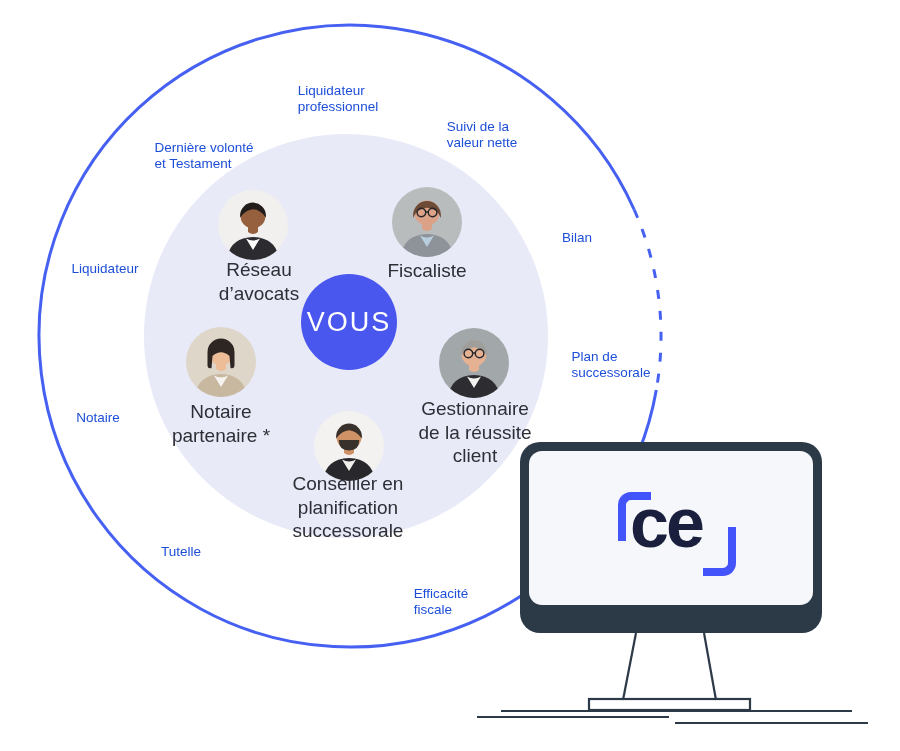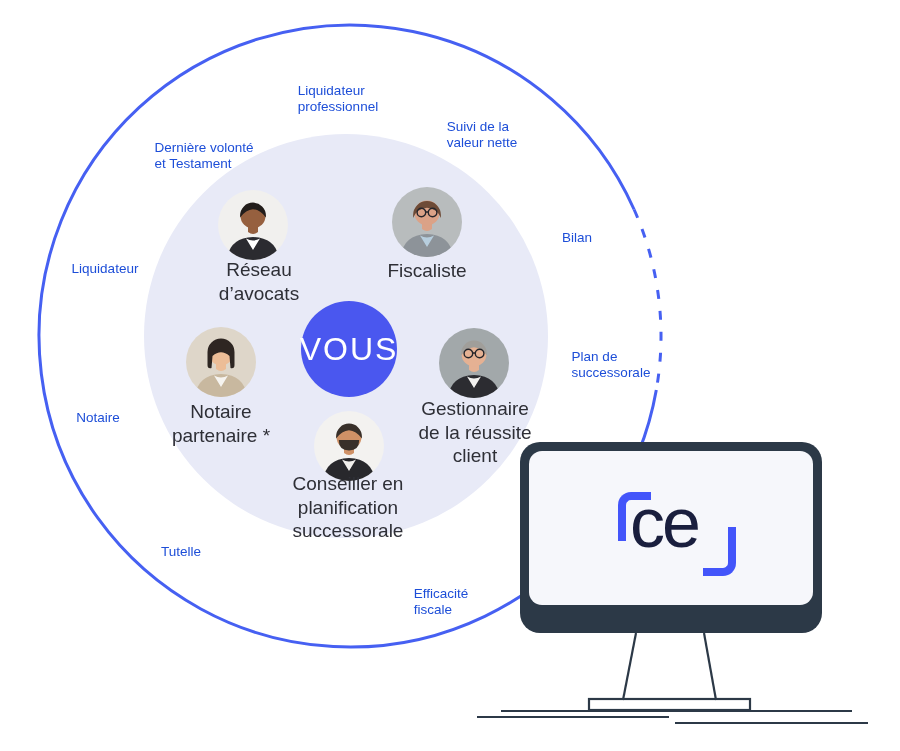--- a/index.html
+++ b/index.html
@@ -11,23 +11,23 @@
   svg.layer{position:absolute;left:0;top:0;}
 
   
   .inner-circle{
     position:absolute;left:144px;top:134px;width:404px;height:404px;
     border-radius:50%;background:#E8EAF7;
   }
 
   
   .center-circle{
-    position:absolute;left:301px;top:301px;width:96px;height:96px;border-radius:50%;
+    position:absolute;left:301px;top:274px;width:96px;height:96px;border-radius:50%;
     background:#4A57EF;display:flex;align-items:center;justify-content:center;
-    color:#ffffff;font-size:32px;letter-spacing:2px;
+    color:#ffffff;font-size:27px;letter-spacing:2px;
   }
 
   
   .avatar{position:absolute;width:70px;height:70px;border-radius:50%;overflow:hidden;}
   #avatar-0{left:218px;top:190px;}
   #avatar-1{left:392px;top:187px;}
   #avatar-2{left:186px;top:327px;}
   #avatar-3{left:314px;top:411px;}
   #avatar-4{left:439px;top:328px;}
 
@@ -62,21 +62,21 @@
   .monitor{
     position:absolute;left:520px;top:442px;width:302px;height:191px;
     background:#2C3947;border-radius:20px;
   }
   .screen{
     position:absolute;left:9px;top:9px;width:284px;height:154px;
     background:#F6F7FB;border-radius:13px;
   }
   .logo-text{
     position:absolute;left:101px;top:37px;line-height:1;
-    font-size:70px;font-weight:normal;letter-spacing:-3px;color:#1A1F3E;
+    font-size:70px;font-weight:bold;letter-spacing:-3px;color:#1A1F3E;
   }
   .bracket{position:absolute;width:25px;height:41px;}
   .bracket.tl{left:89px;top:41px;border-left:8px solid #4355FA;border-top:8px solid #4355FA;border-top-left-radius:13px;}
   .bracket.br{left:174px;top:76px;border-right:8px solid #4355FA;border-bottom:8px solid #4355FA;border-bottom-right-radius:13px;}
 </style>
 </head>
 <body>
 
 <div class="canvas">
 

